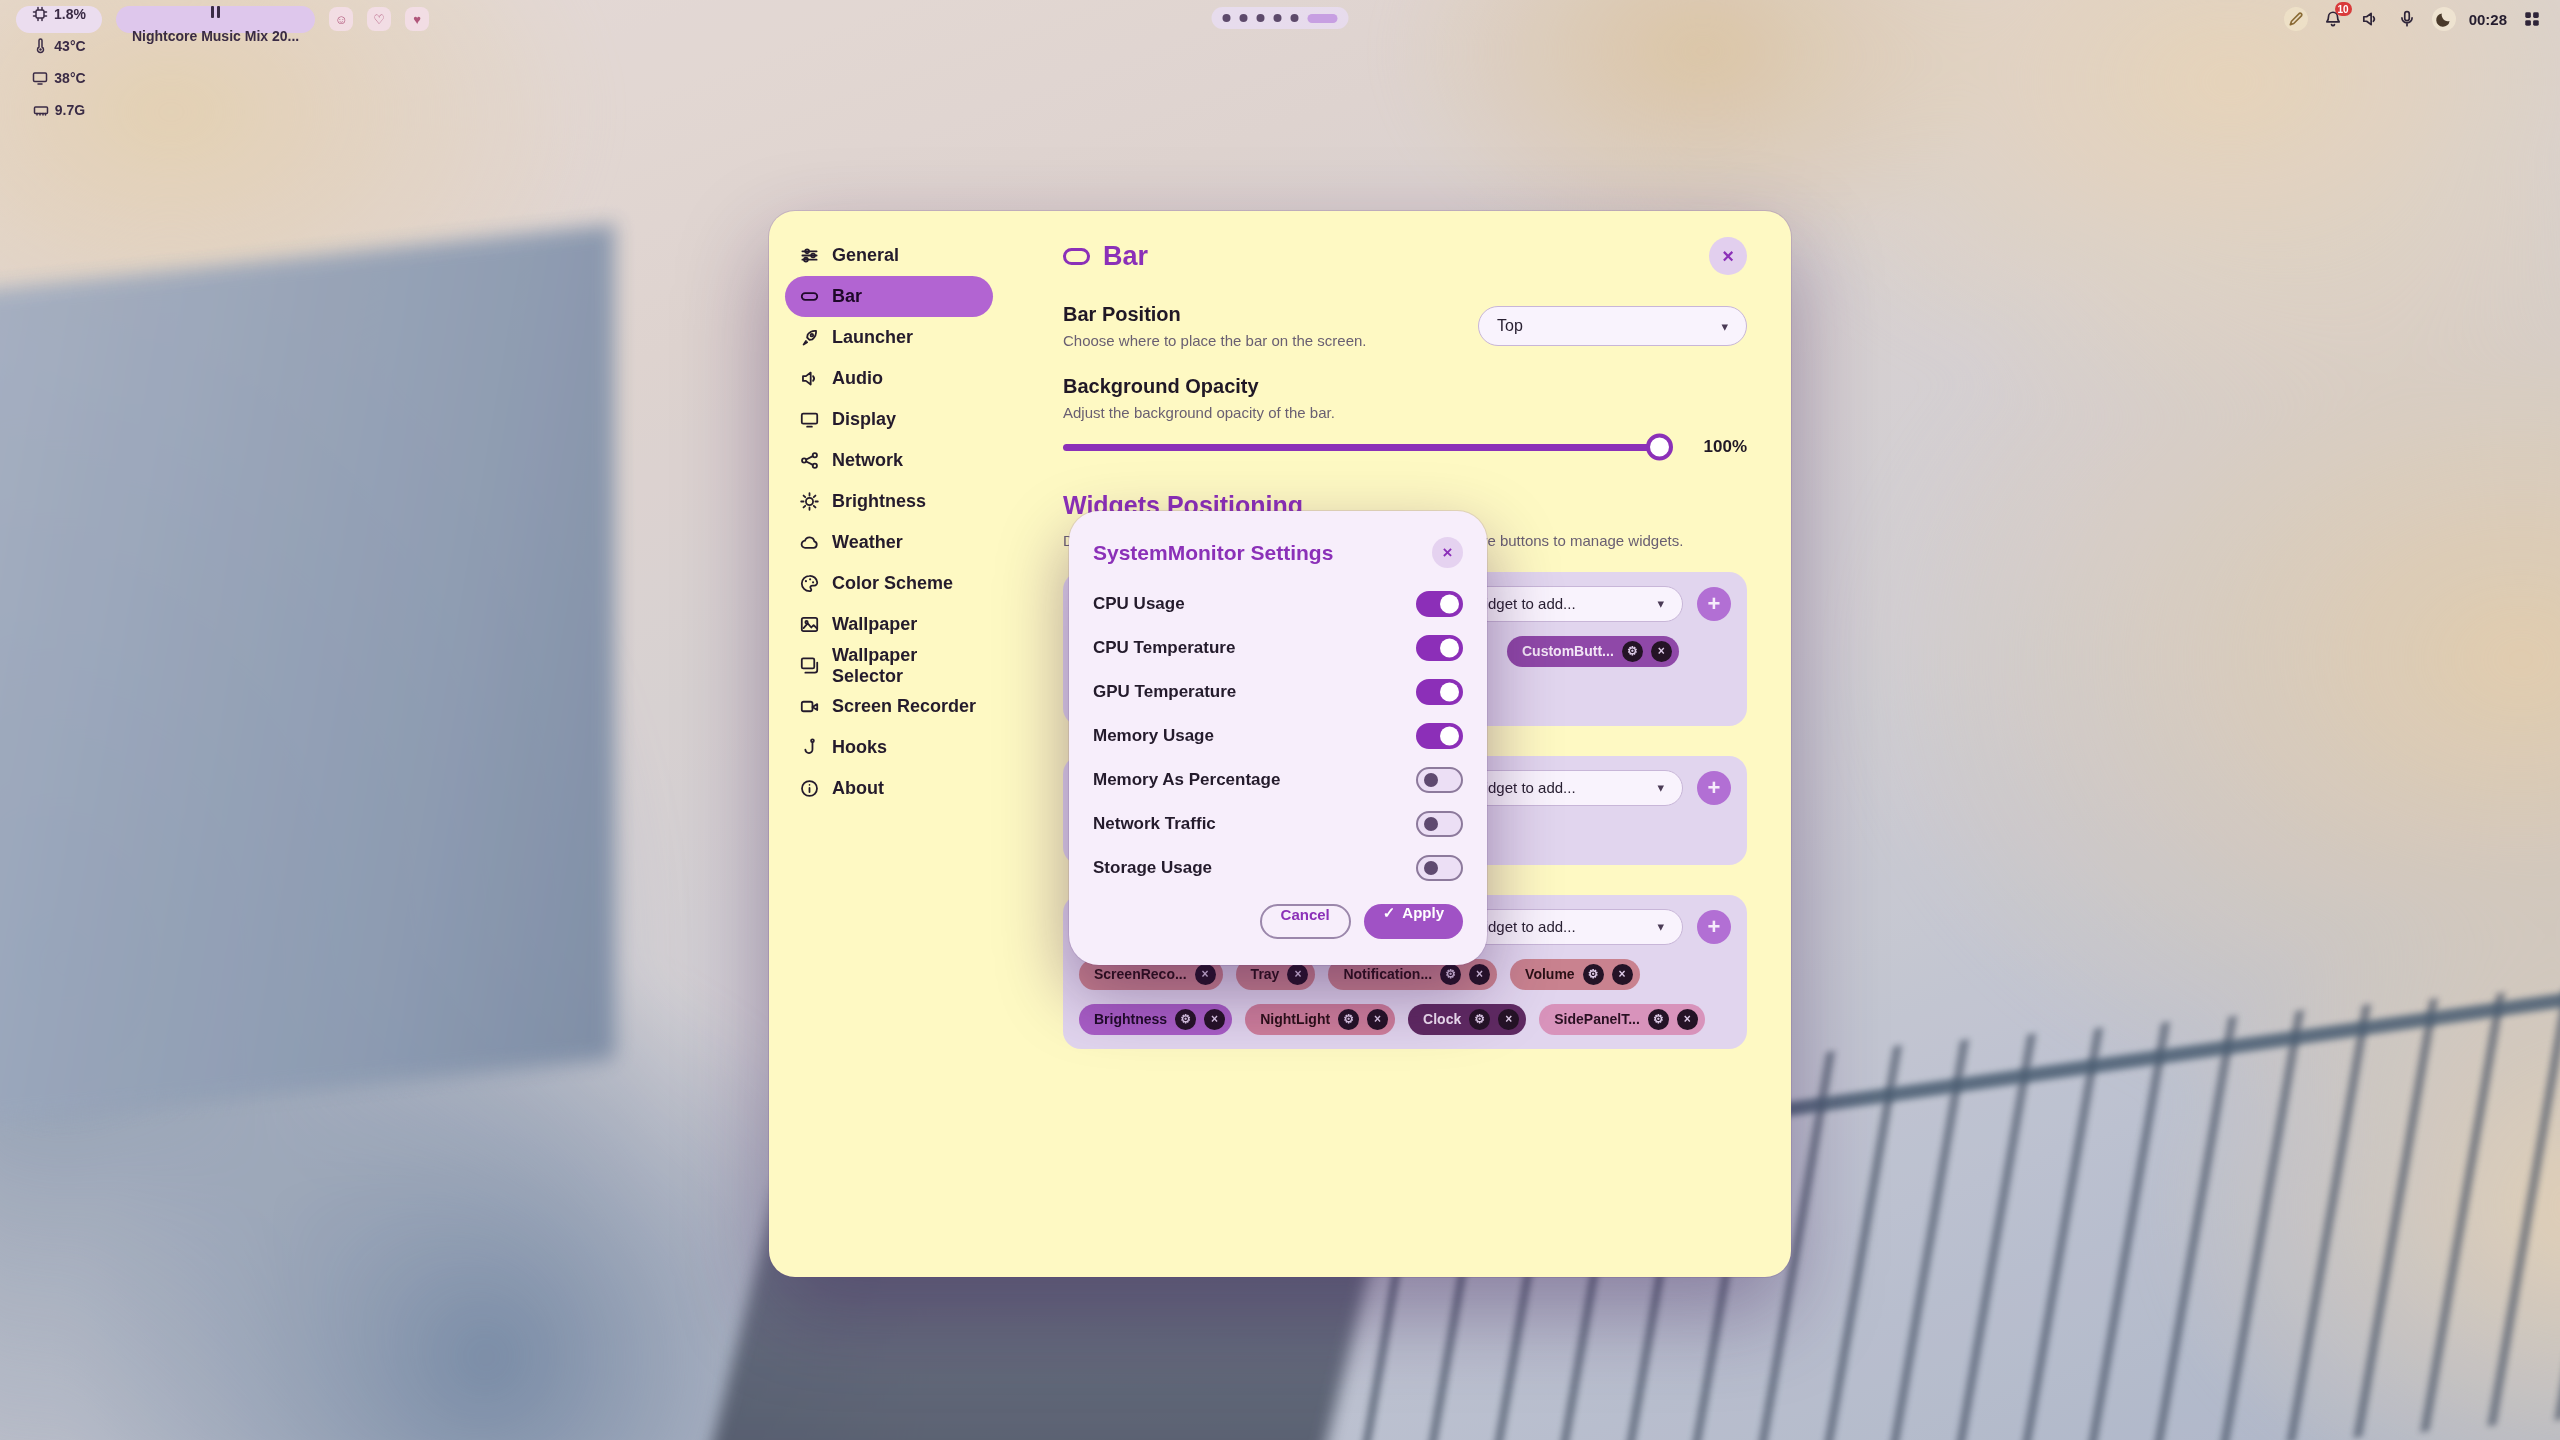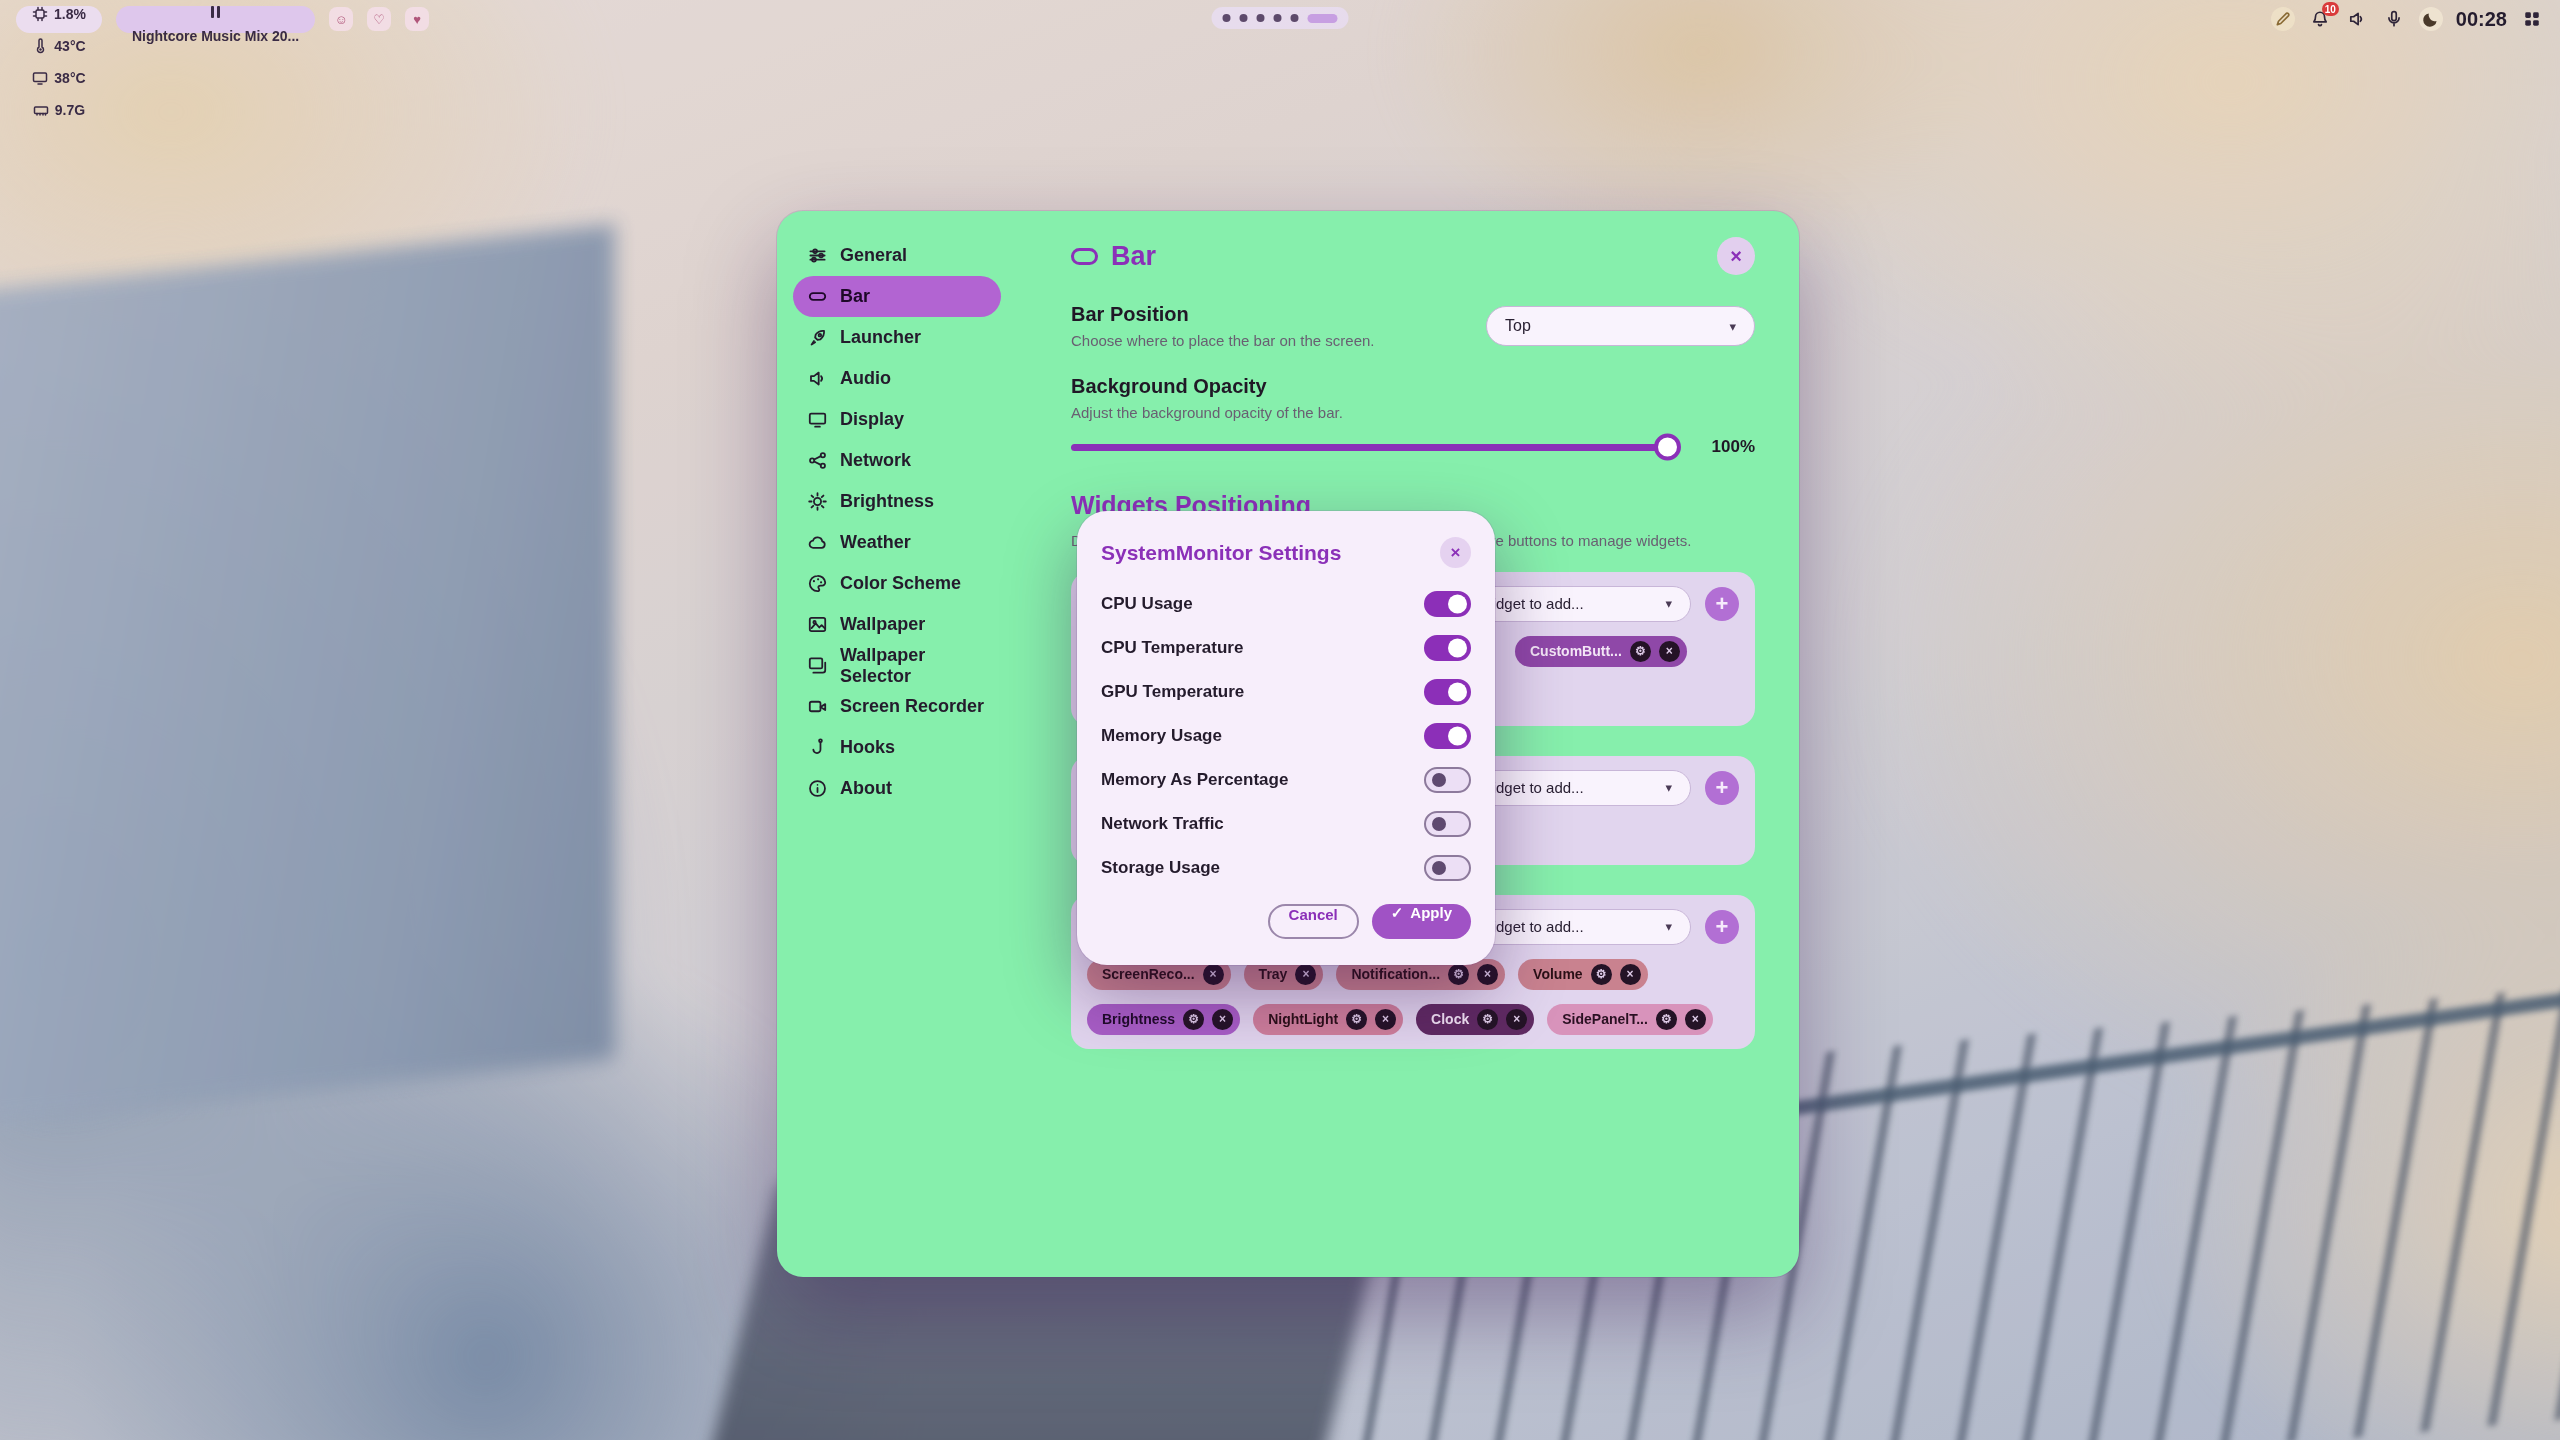--- a/index.html
+++ b/index.html
@@ -47,26 +47,26 @@
   .ws-dot { width:8px; height:8px; border-radius:50%; background:#5d4a6b; }
   .ws-active { width:30px; height:9px; border-radius:5px; background:#c79fe2; }
   .tb-right { margin-left:auto; display:flex; align-items:center; gap:13px; color:#2e2438; }
   .tb-ic { width:24px; height:24px; display:flex; align-items:center; justify-content:center; position:relative; }
   .tb-ic svg { width:18px; height:18px; }
   .tb-ic.pen { background:rgba(238,226,200,.85); border-radius:50%; color:#8a6b35; }
   .tb-ic.moon { background:rgba(240,228,210,.9); border-radius:50%; color:#4a3a2a; }
   .badge { position:absolute; top:-5px; right:-7px; min-width:16px; height:14px; border-radius:8px;
     background:#d93a3a; color:#fff; font-size:10px; font-weight:700; display:flex; align-items:center;
     justify-content:center; padding:0 3px; }
-  .tb-time { font-size:20px; font-weight:700; color:#241c2e; }
+  .tb-time { font-size:15px; font-weight:700; color:#241c2e; }
 
   
   .window { position:absolute; left:769px; top:211px; width:1022px; height:1066px; border-radius:26px;
-    background:#86efac; box-shadow:0 36px 90px rgba(50,15,80,.38), 0 0 0 1px rgba(120,80,150,.18);
-    display:flex; z-index:30;margin-left:8px; }
+    background:#fef9c3; box-shadow:0 36px 90px rgba(50,15,80,.38), 0 0 0 1px rgba(120,80,150,.18);
+    display:flex; z-index:30; }
   .sidebar { width:240px; padding:24px 16px; flex:0 0 auto; }
   .side-item { display:flex; align-items:center; gap:13px; height:41px; padding:0 15px; border-radius:21px;
     font-size:18px; font-weight:700; color:#241b2c; cursor:default; }
   .side-item svg { width:19px; height:19px; flex:0 0 auto; }
   .side-item.active { background:#b264d2; color:#1e0828; }
 
   .content { flex:1; padding:26px 44px 26px 54px; position:relative; }
   .c-header { display:flex; align-items:center; gap:13px; margin-bottom:28px; }
   .pill-ic { width:27px; height:17px; border:3px solid #8b30b8; border-radius:9px; }
   .c-title { font-size:27px; font-weight:700; color:#8b30b8; }

